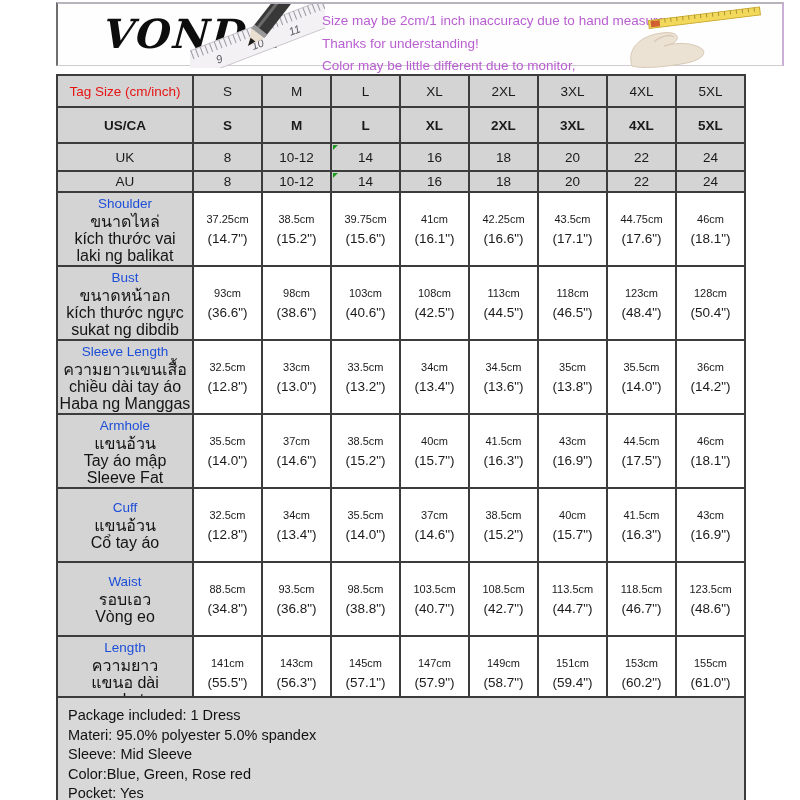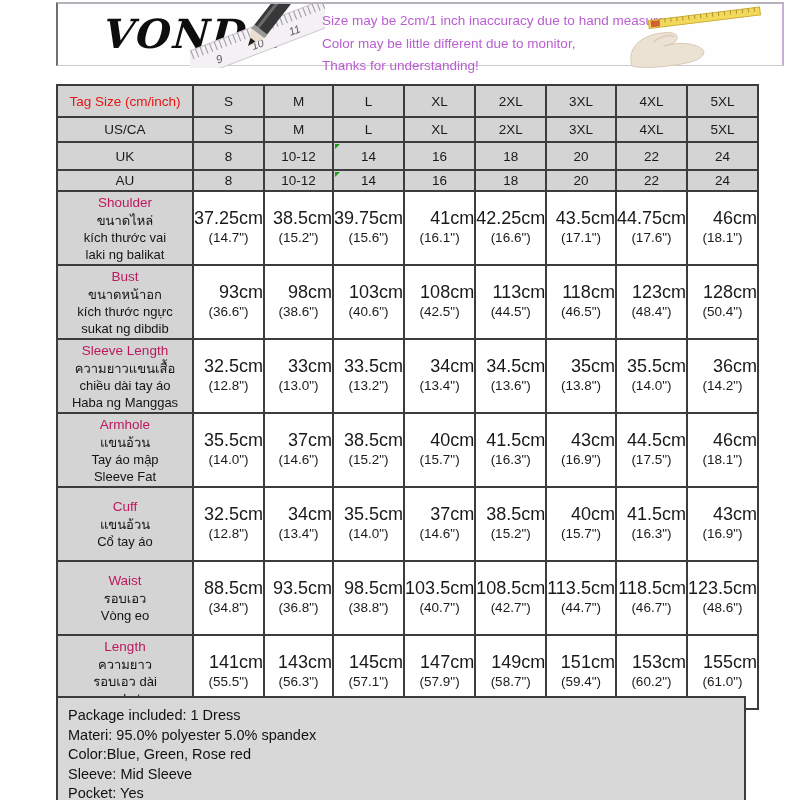--- a/index.html
+++ b/index.html
@@ -21,36 +21,36 @@
     font-size:40px; letter-spacing:2px; color:#0d0d0d; transform:skewX(-4deg);
   }
   .pencil-ruler { position:absolute; left:132px; top:0; }
   .notes { position:absolute; left:264px; top:6px; }
   .note-line { font-size:13.5px; line-height:22.5px; color:#b95ed1; white-space:nowrap; }
   .hand-tape { position:absolute; right:18px; top:0; }
 
   
   table.size-table {
     position:absolute; left:56px; top:74px;
-    border-collapse:collapse; table-layout:fixed;margin-top:10px;
+    border-collapse:collapse; table-layout:fixed;
   }
   .size-table td {
     border:2px solid #3c3c3c; text-align:center; vertical-align:middle;
     padding:0; position:relative; font-size:13.5px; color:#1a1a1a;
   }
   .size-table .gray { background:#d4d4d4; }
   .size-table tr.meas td.val { background:#ffffff; }
   .size-table tr.hdr-r0 { height:32px; }
-  .size-table tr.hdr-r1 { height:25px; }
+  .size-table tr.hdr-r1 { height:36px;font-weight:bold; }
   .size-table tr.hdr-r2 { height:28px; }
   .size-table tr.hdr-r3 { height:21px; }
   .size-table tr.meas   { height:74px; }
-  .red { color:#be185d; font-size:13.5px; line-height:18px; }
-  .tr-line { font-size:13px; line-height:17px; color:#141414; }
-  .cm   { font-size:18px; line-height:19px;text-align:right; }
+  .red { color:#1d4ed8; font-size:13.5px; line-height:18px; }
+  .tr-line { font-size:16px; line-height:17px; color:#141414; }
+  .cm   { font-size:11px; line-height:19px; }
   .inch { font-size:13.5px; line-height:19px; }
   td.flag::before {
     content:""; position:absolute; left:1px; top:1px; width:0; height:0;
     border-left:5px solid #1f9a1f; border-bottom:5px solid transparent;
   }
 
   
   .package-box {
     position:absolute; left:56px; top:696px; width:690px; height:106px;
     background:#d8d8d8; border:2px solid #3c3c3c; box-sizing:border-box;
@@ -82,22 +82,22 @@
       <rect x="50" y="-36" width="16" height="60" fill="#383838"></rect>
       <rect x="53" y="-36" width="3" height="60" fill="#6a6a6a"></rect>
       <rect x="50" y="21" width="16" height="5" fill="#9a9a9a"></rect>
       <polygon points="50,26 66,26 58,42" fill="#e9decf"></polygon>
       <polygon points="55,34 61,34 58,42" fill="#1c1c1c"></polygon>
     </g>
   </svg>
 
   <div class="notes">
     <div class="note-line">Size may be 2cm/1 inch inaccuracy due to hand measure,</div>
+    <div class="note-line">Thanks for understanding!</div>
     <div class="note-line">Color may be little different due to monitor,</div>
-    <div class="note-line">Thanks for understanding!</div>
   </div>
 
   <svg class="hand-tape" width="140" height="64" viewBox="0 0 140 64">
     <defs>
       <pattern id="tk2" width="6" height="5" patternUnits="userSpaceOnUse">
         <line x1="0.5" y1="0" x2="0.5" y2="5" stroke="#8a7420" stroke-width="1"></line>
       </pattern>
     </defs>
     <g transform="rotate(-7 30 30)">
       <rect x="26" y="16" width="112" height="8" fill="#f2d95c" stroke="#caa92e" stroke-width="1"></rect>
@@ -402,21 +402,21 @@
         </td>
         <td class="val">
           <div class="cm">123.5cm</div>
           <div class="inch">(48.6")</div>
         </td>
       </tr>
       <tr class="meas">
         <td class="lbl gray">
           <div class="red">Length</div>
           <div class="tr-line">ความยาว</div>
-          <div class="tr-line">รอบเอว dài</div>
+          <div class="tr-line">แขนอ dài</div>
           <div class="tr-line">sukat</div>
         </td>
         <td class="val">
           <div class="cm">141cm</div>
           <div class="inch">(55.5")</div>
         </td>
         <td class="val">
           <div class="cm">143cm</div>
           <div class="inch">(56.3")</div>
         </td>
@@ -444,16 +444,16 @@
           <div class="cm">155cm</div>
           <div class="inch">(61.0")</div>
         </td>
       </tr>
     </tbody>
 </table>
 
 <div class="package-box">
   <div class="detail-line">Package included: 1 Dress</div>
   <div class="detail-line">Materi: 95.0% polyester 5.0% spandex</div>
+  <div class="detail-line">Sleeve: Mid Sleeve</div>
   <div class="detail-line">Color:Blue, Green, Rose red</div>
-  <div class="detail-line">Sleeve: Mid Sleeve</div>
   <div class="detail-line">Pocket: Yes</div>
 </div>
 
 </body></html>

